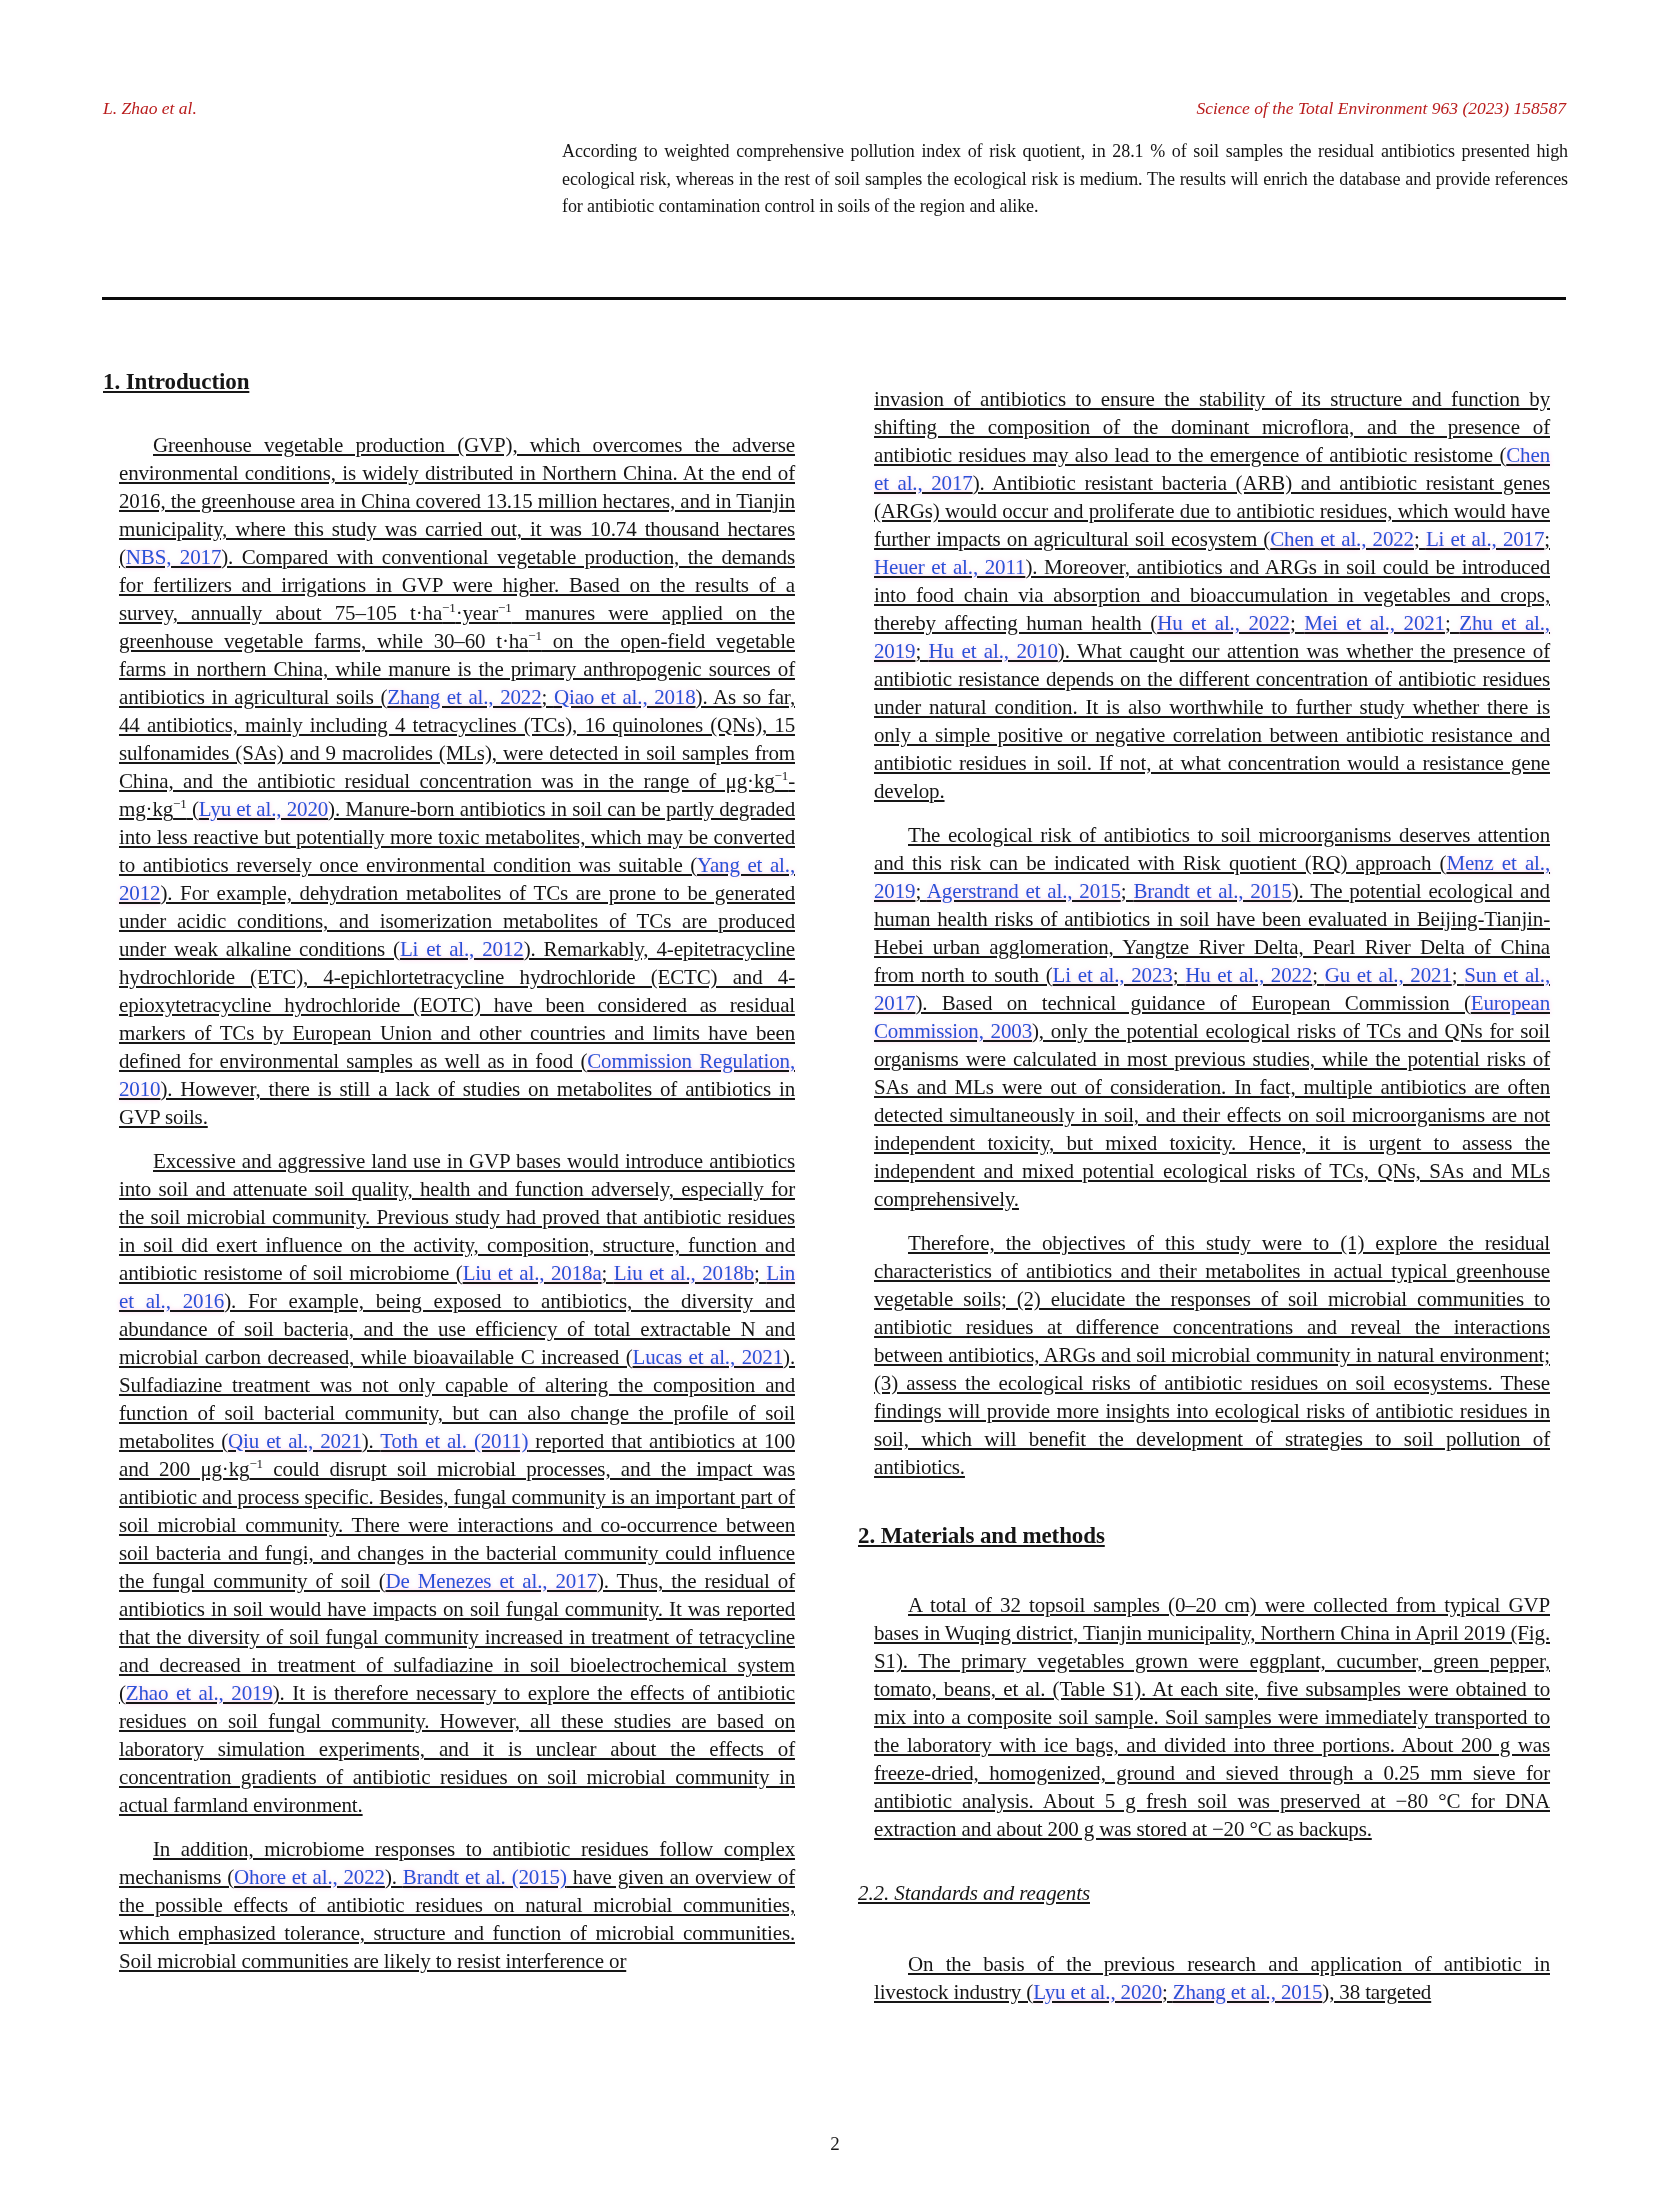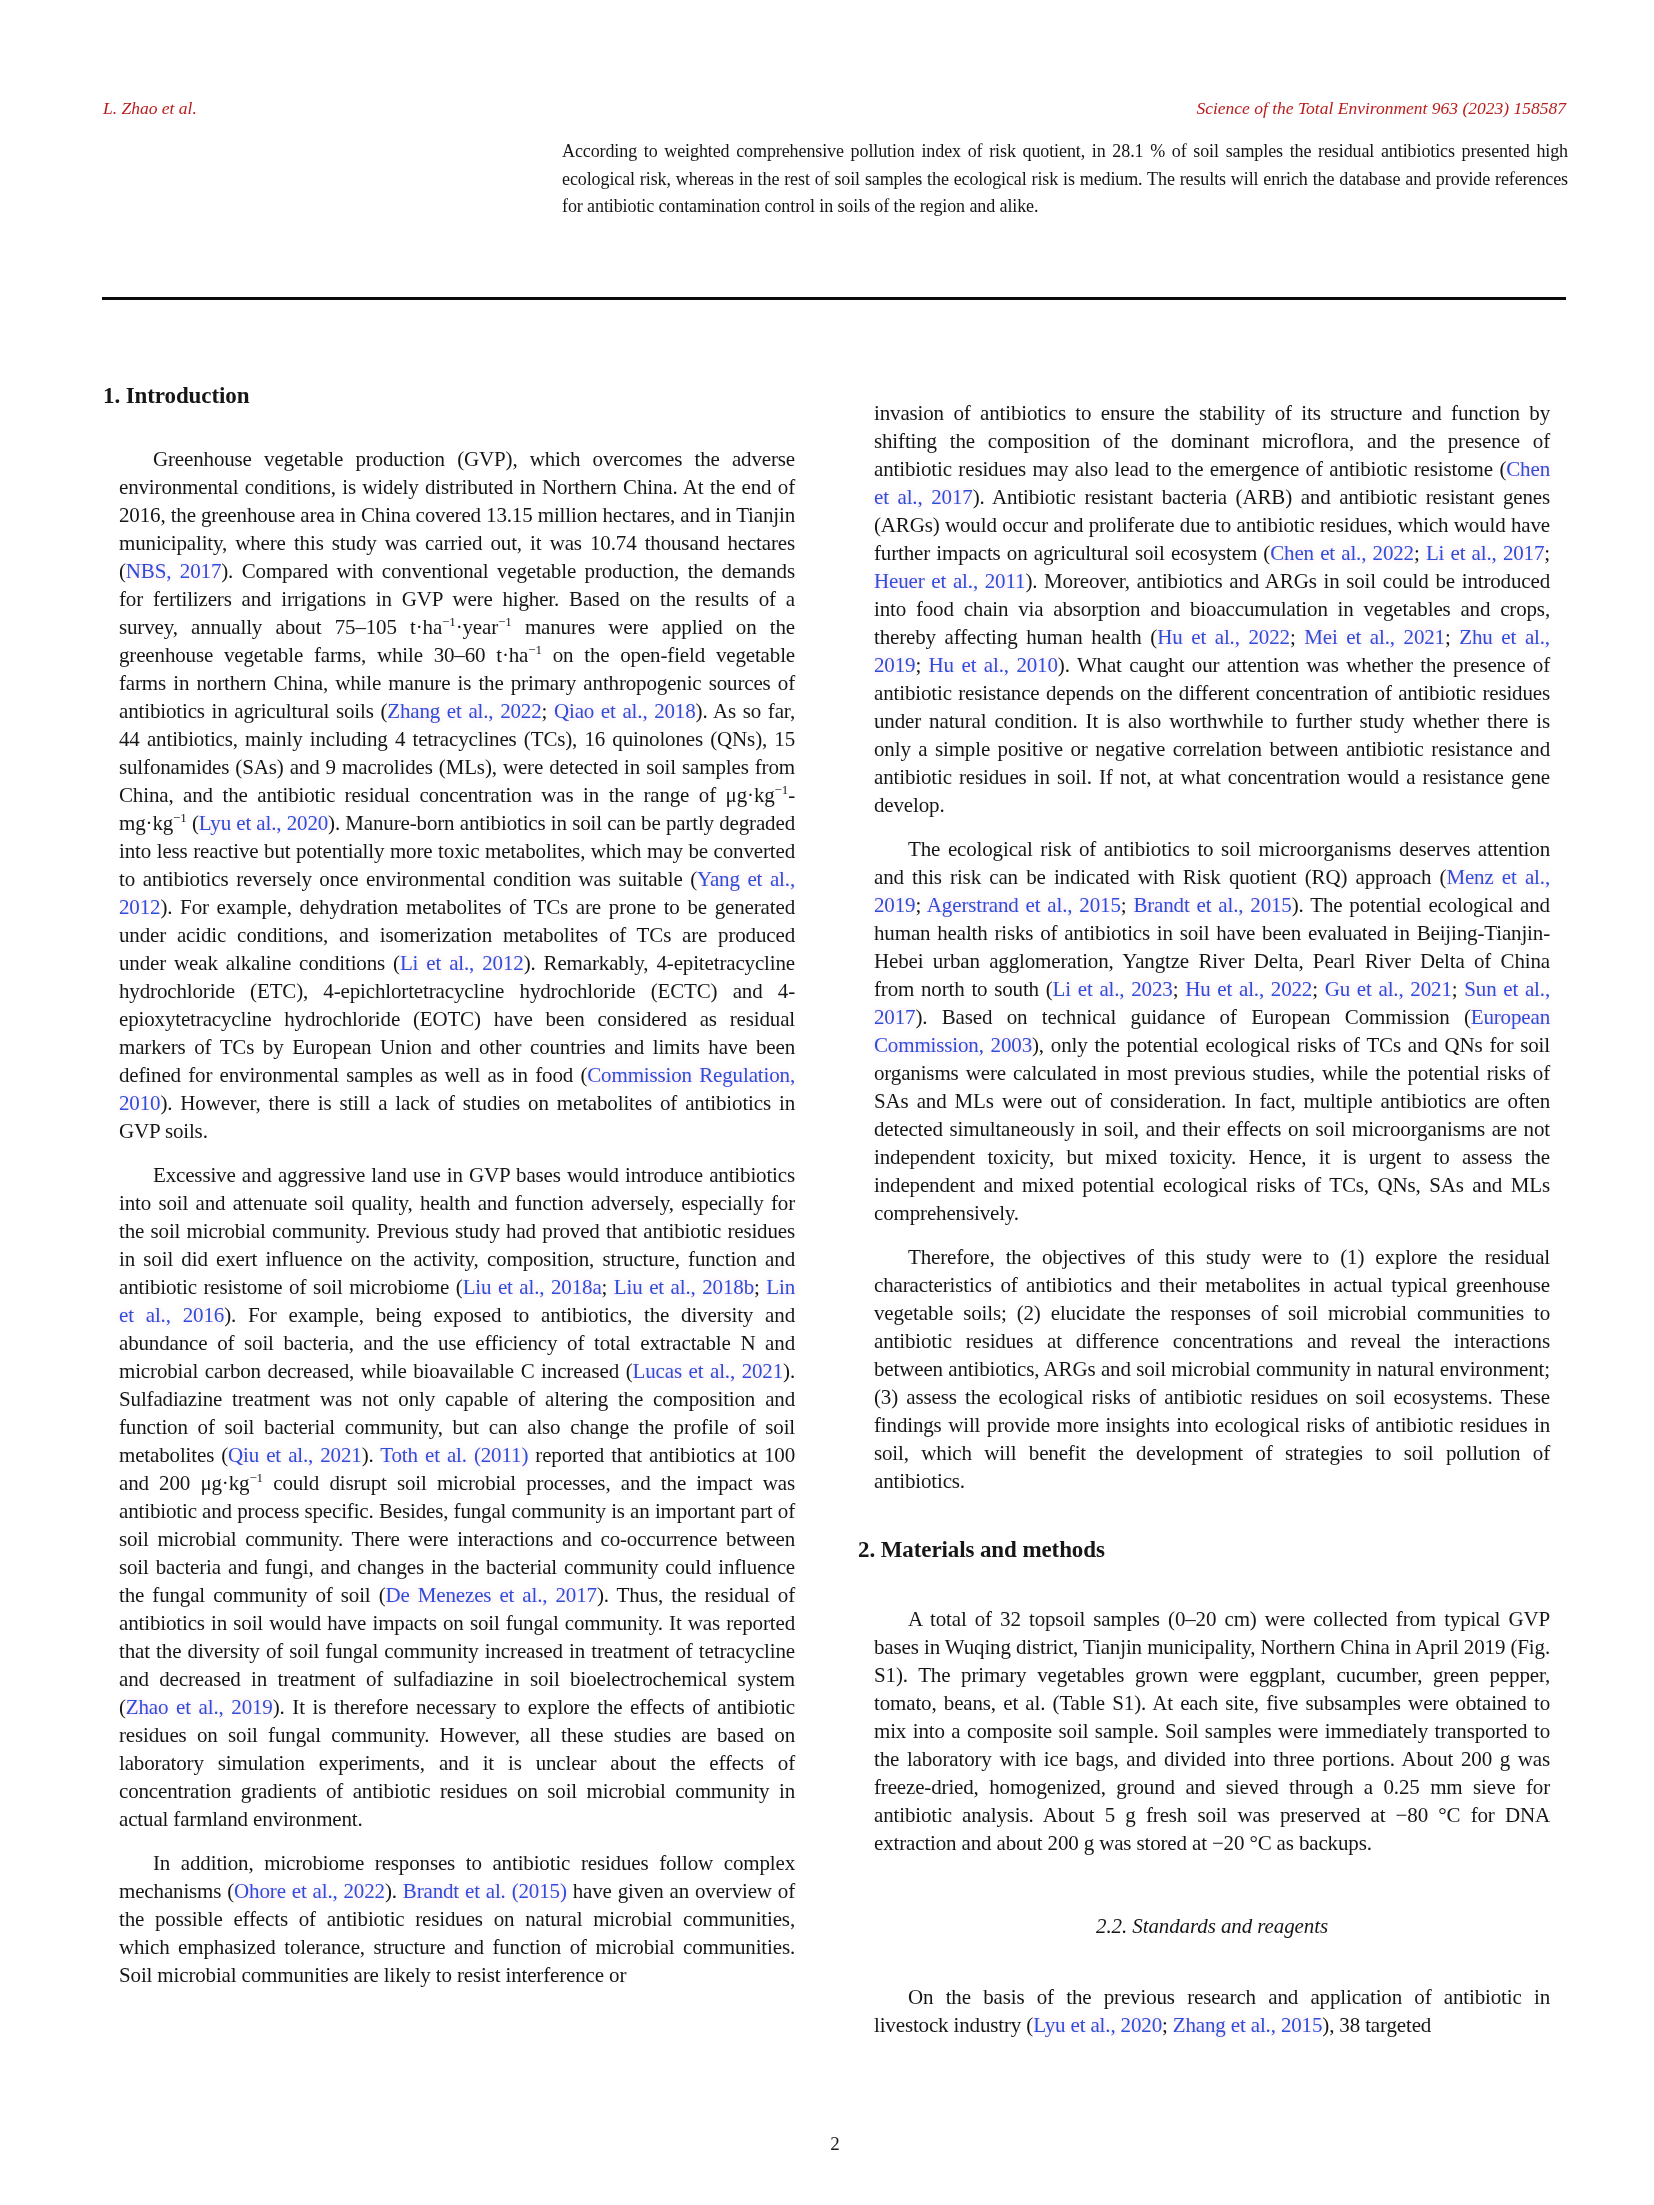--- a/index.html
+++ b/index.html
@@ -25,38 +25,38 @@
   .abstract-tail{
     position:absolute;top:138px;left:562px;width:1006px;
     font-size:18px;line-height:27.5px;text-align:justify;
     letter-spacing:-0.1px;color:#151515;
   }
   .head-rule{
     position:absolute;top:297px;left:102px;width:1464px;height:3px;
     background:#0b0b0b;
   }
   .columns{
-    position:absolute;top:383px;left:103px;width:1463px;
-    display:flex;column-gap:47px;
+    position:absolute;top:369px;left:103px;width:1463px;
+    display:flex;column-gap:47px;text-decoration:underline;
   }
   .col{width:717px;}
   .col p{
     margin:16px;font-size:21px;line-height:28px;text-align:justify;
     letter-spacing:-0.15px;color:var(--ink);
   }
   .col p.indent{text-indent:34px;}
   h2.section{
     font-size:23px;font-weight:bold;margin:0 0 36px 0;letter-spacing:-0.1px;
   }
   h2.section.mid{margin:42px 0 42px 0;}
   h3.subsection{
     font-size:21px;font-weight:normal;font-style:italic;
     margin:0 0 44px 0;letter-spacing:-0.1px;
   }
-  h3.subsection.later{margin-top:57px;text-align:center;}
+  h3.subsection.later{margin-top:38px;}
   .cite{
     color:var(--link);
     text-shadow:0 0 4px rgba(255,130,205,0.38);
   }
   sup{font-size:0.62em;line-height:0;vertical-align:super;}
   .page-number{
     position:absolute;top:2133px;left:0;width:1670px;text-align:center;
     font-size:19px;color:#1a1a1a;
   }
 </style>

